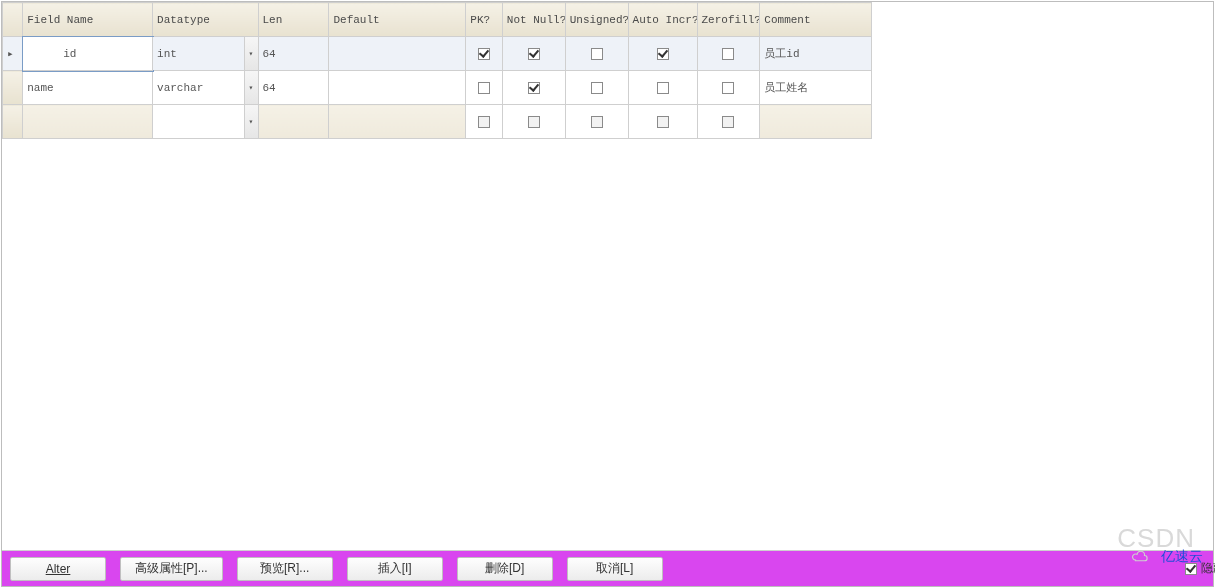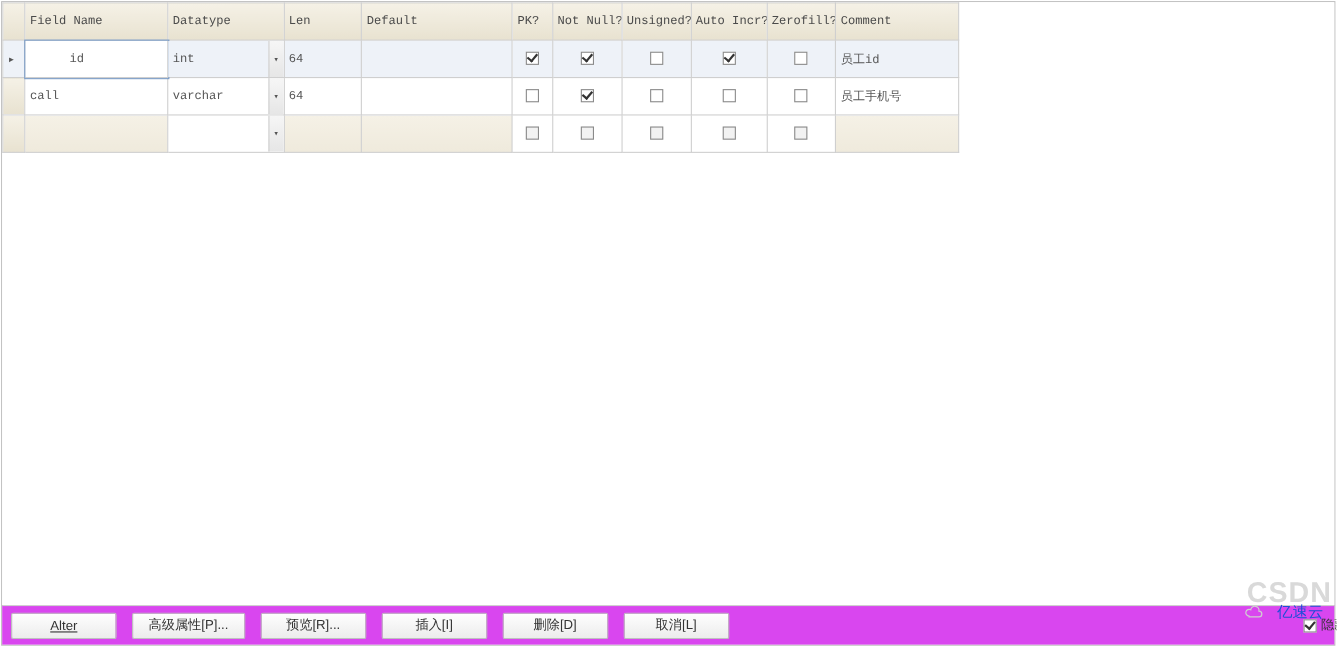--- a/index.html
+++ b/index.html
@@ -133,26 +133,25 @@
   }
   .btn .ul { text-decoration: underline; }
   .button-bar .spacer { flex: 1; }
   .hide-chk {
     display: flex; align-items: center; gap: 4px;
     font-size: 12px; color: #333;
     margin-right: -20px;
   }
   .watermark {
     position: absolute;
-    right: 4px; bottom: 34px;
+    right: 20px; bottom: 34px;
     color: #d9d9d9; font-size: 26px;
     font-family: Arial, sans-serif;
     letter-spacing: 1px;
     pointer-events: none;
-    font-weight: bold;
   }
   .wm2 {
     position: absolute;
     right: 12px; top: 548px;
     color: #1d4ed8; font-size: 14px;
     display:flex; align-items:center; gap:12px;
     pointer-events:none;
   }
   
   .c0{width:20px}.c1{width:128px}.c2{width:104px}.c3{width:70px}
@@ -204,30 +203,30 @@
             <td></td>
             <td class="chk-cell"><span class="chk checked"></span></td>
             <td class="chk-cell"><span class="chk checked"></span></td>
             <td class="chk-cell"><span class="chk"></span></td>
             <td class="chk-cell"><span class="chk checked"></span></td>
             <td class="chk-cell"><span class="chk"></span></td>
             <td>员工id</td>
           </tr>
           <tr>
             <td class="row-selector"></td>
-            <td class="field-cell">call</td>
+            <td class="field-cell">name</td>
             <td class="dd-cell"><span>varchar</span><span class="dd-btn">▾</span></td>
             <td>64</td>
             <td></td>
             <td class="chk-cell"><span class="chk"></span></td>
             <td class="chk-cell"><span class="chk checked"></span></td>
             <td class="chk-cell"><span class="chk"></span></td>
             <td class="chk-cell"><span class="chk"></span></td>
             <td class="chk-cell"><span class="chk"></span></td>
-            <td>员工手机号</td>
+            <td>员工姓名</td>
           </tr>
           <tr>
             <td class="row-selector" style="background: linear-gradient(rgb(245, 241, 230), rgb(232, 226, 208));"></td>
             <td class="field-cell" style="background: linear-gradient(rgb(245, 241, 230), rgb(239, 234, 220));"></td>
             <td class="dd-cell"><span></span><span class="dd-btn">▾</span></td>
             <td style="background: linear-gradient(rgb(245, 241, 230), rgb(239, 234, 220));"></td>
             <td style="background: linear-gradient(rgb(245, 241, 230), rgb(239, 234, 220));"></td>
             <td class="chk-cell"><span class="chk shadow"></span></td>
             <td class="chk-cell"><span class="chk shadow"></span></td>
             <td class="chk-cell"><span class="chk shadow"></span></td>

